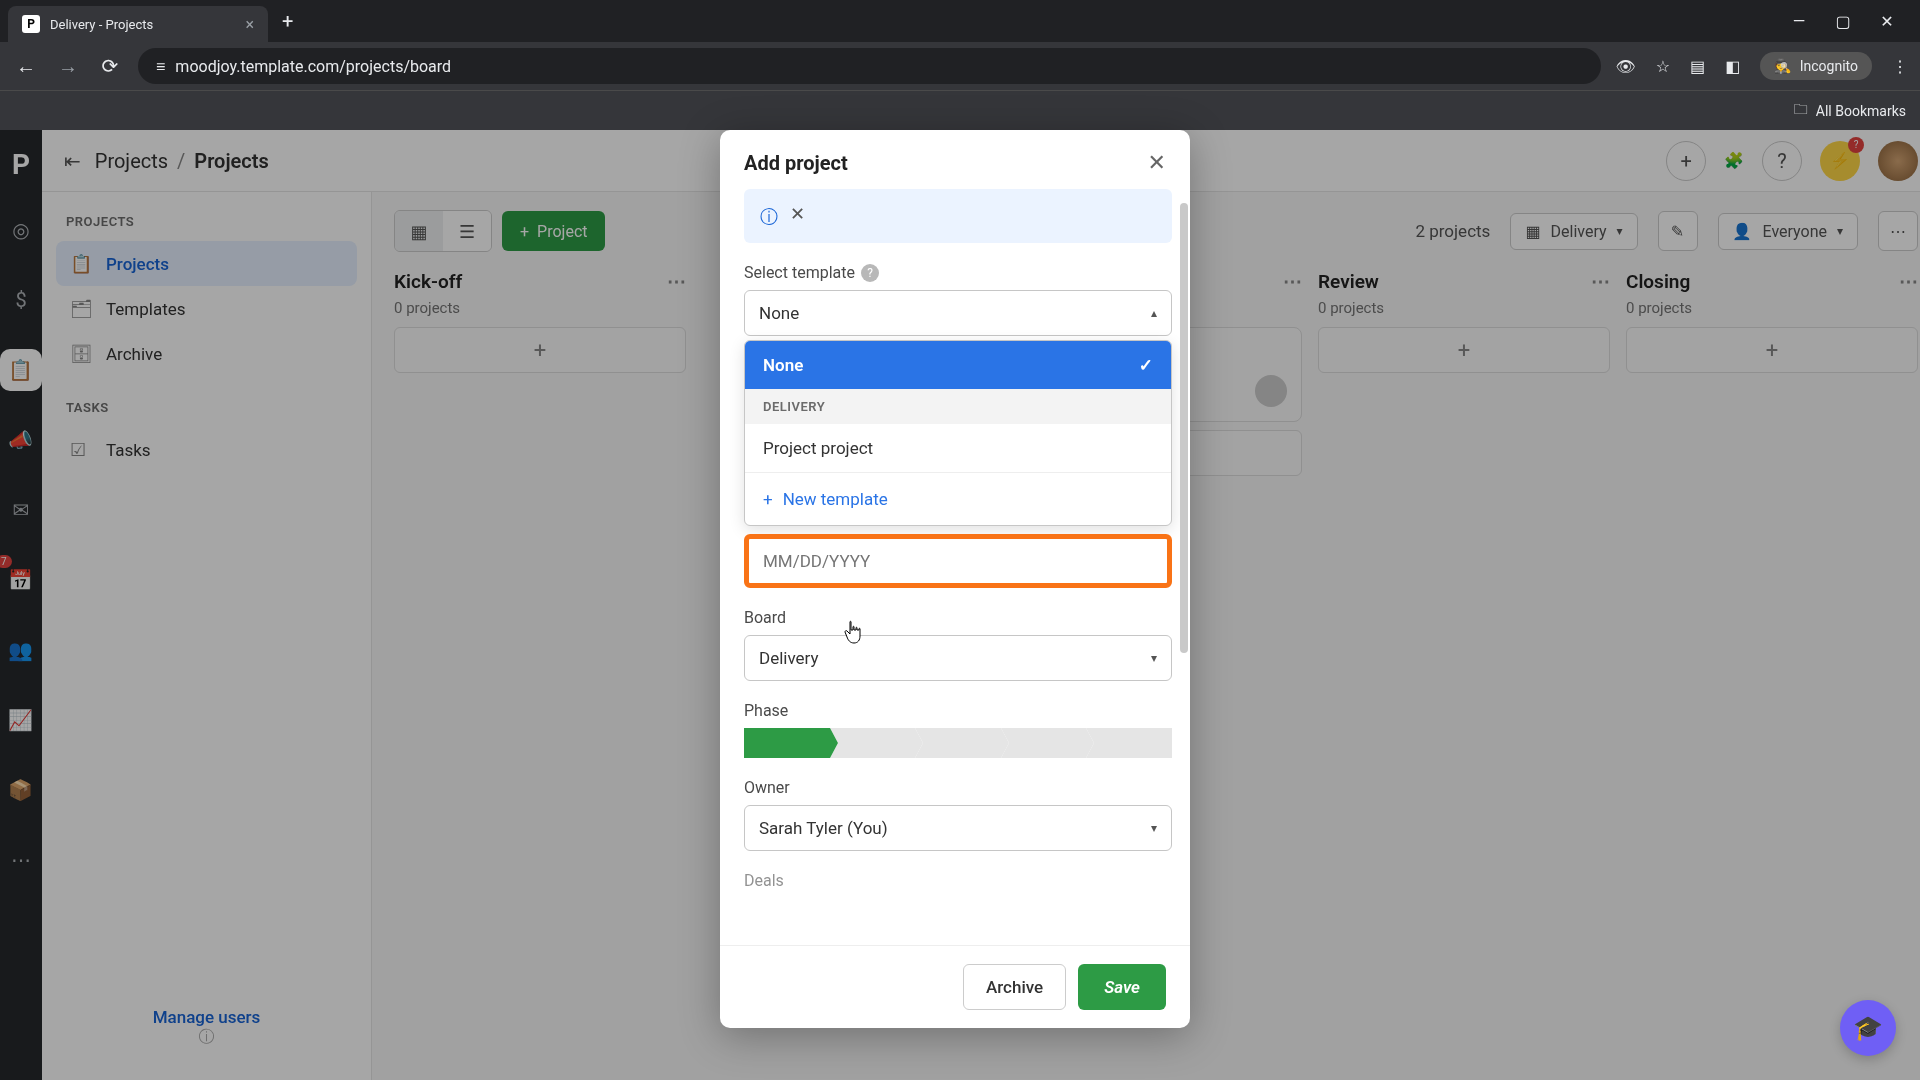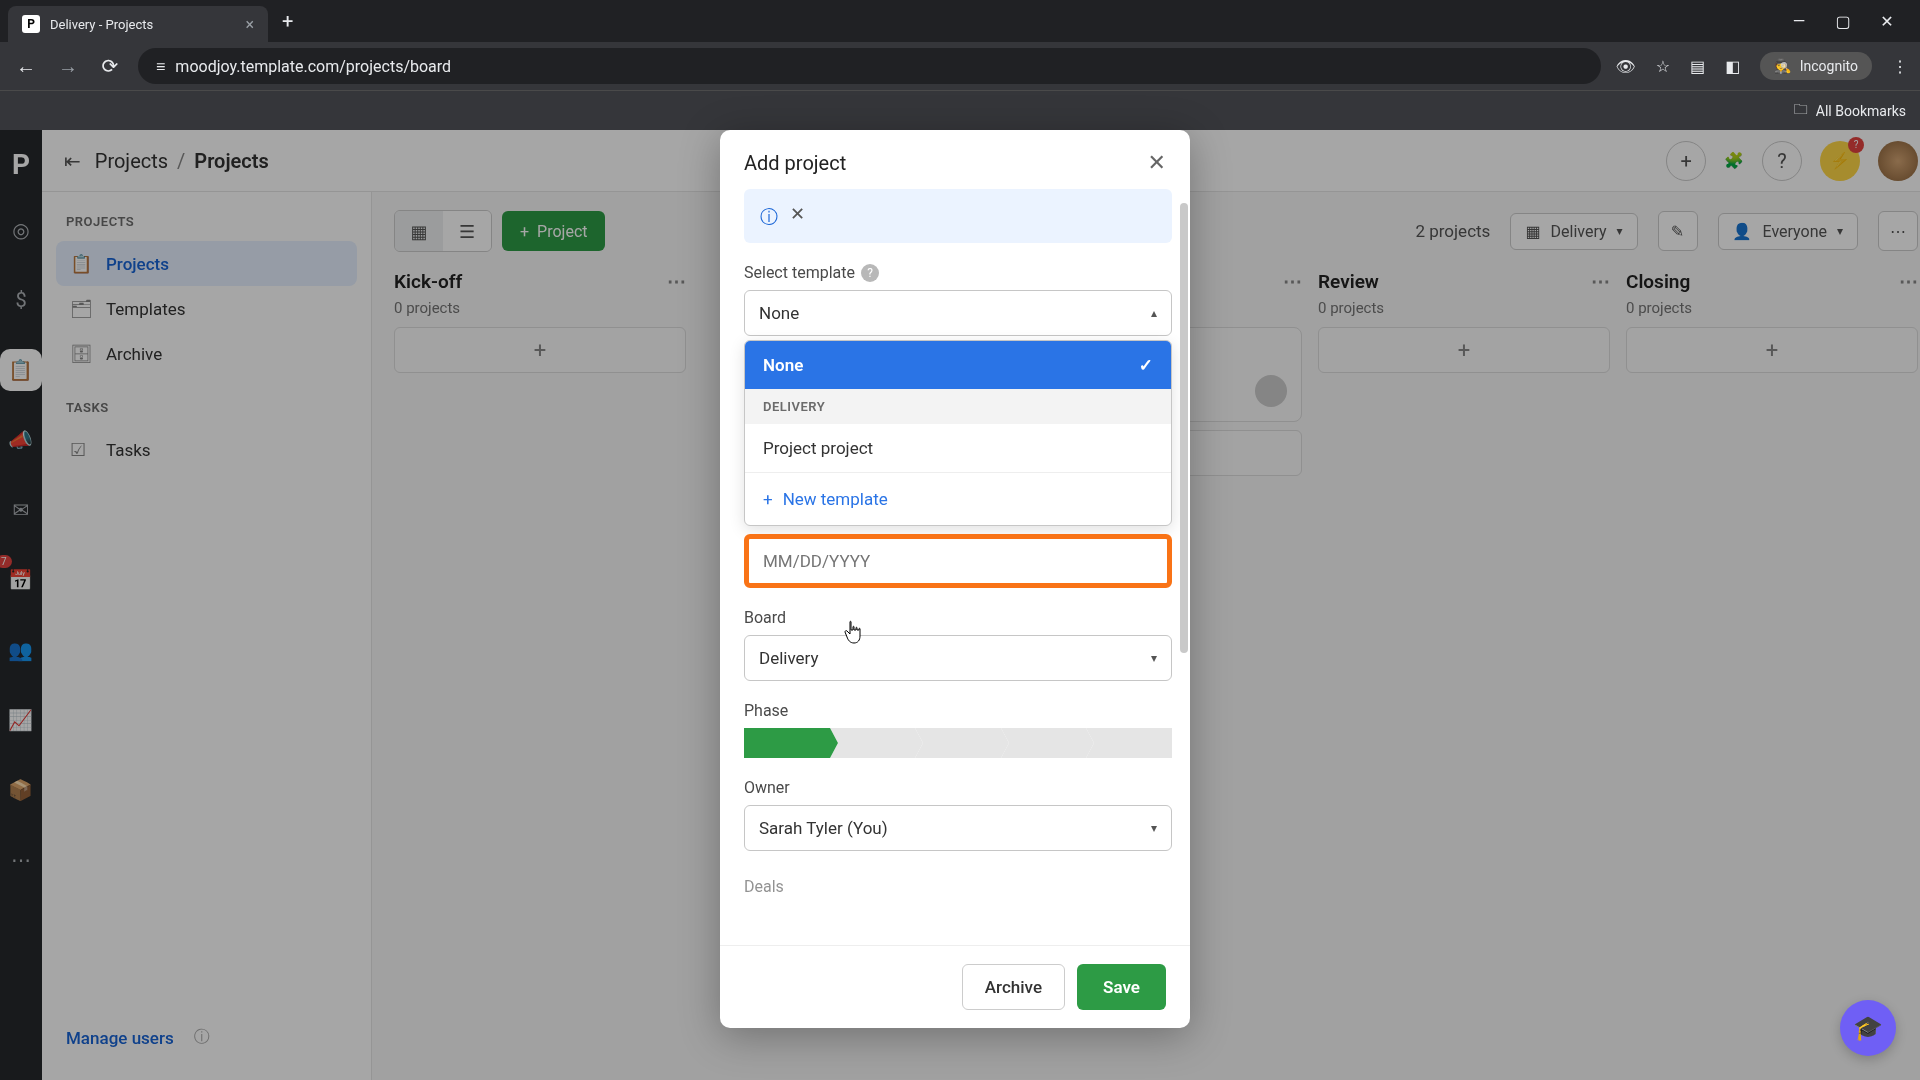--- a/index.html
+++ b/index.html
@@ -47,21 +47,21 @@
 .upgrade { width: 40px; height: 40px; border-radius: 50%; background: #ffd847; display: flex; align-items:center; justify-content:center; position: relative; }
 .upgrade::after { content:"?"; position:absolute; top:-4px; right:-4px; background:#e3433f; color:#fff; font-size:10px; border-radius:50%; width:16px; height:16px; display:flex; align-items:center; justify-content:center; }
 
 .body-row { flex: 1; display: flex; }
 .sidebar { width: 330px; background: #fff; border-right: 1px solid #e5e5e5; padding: 22px 14px; display: flex; flex-direction: column; }
 .side-heading { font-size: 13px; color: #6d6d6d; font-weight: 600; letter-spacing: 0.5px; margin: 0 10px 12px; }
 .side-item { display: flex; align-items: center; gap: 14px; padding: 12px 14px; border-radius: 8px; color: #333; font-size: 17px; }
 .side-item.active { background: #e6f0ff; color: #1864d6; font-weight: 500; }
 .side-item .icon { width: 22px; color: #888; font-size: 18px; }
 .side-item.active .icon { color: #1864d6; }
-.sidebar-footer { margin-top: auto; display: flex; align-items: center; gap: 20px; padding: 10px; }
+.sidebar-footer { margin-top: auto; display: flex; align-items: center; gap: 0; padding: 10px; flex-direction: column; }
 .sidebar-footer a { color: #1864d6; font-size: 17px; font-weight: 500; text-decoration: none; }
 
 .board-area { flex: 1; padding: 18px 22px; overflow: hidden; }
 .board-toolbar { display: flex; align-items: center; gap: 10px; margin-bottom: 18px; }
 .view-toggle { display: flex; border: 1px solid #ccc; border-radius: 6px; overflow: hidden; }
 .view-toggle button { width: 48px; height: 40px; background: #fff; border: none; color: #555; font-size: 18px; }
 .view-toggle button.active { background: #eef0f1; }
 .new-project-btn { background: #2d9b45; color: #fff; border: none; border-radius: 6px; height: 40px; padding: 0 18px; font-size: 16px; display: flex; align-items: center; gap: 8px; }
 .toolbar-right { margin-left: auto; display: flex; align-items: center; gap: 20px; color: #555; }
 .select-pill { display: flex; align-items: center; gap: 10px; border: 1px solid #ccc; border-radius: 6px; padding: 8px 14px; background: #fff; font-size: 16px; }
@@ -72,21 +72,21 @@
 .col-head { display: flex; align-items: center; justify-content: space-between; font-size: 19px; font-weight: 600; color: #222; margin-bottom: 6px; }
 .col-sub { font-size: 15px; color: #757575; margin-bottom: 10px; }
 .col-add { height: 46px; border: 1px solid #ddd; border-radius: 6px; display: flex; align-items: center; justify-content: center; color: #888; font-size: 22px; background: #fafafa; }
 .card-ghost { border: 1px solid #ddd; border-radius: 8px; padding: 14px; background: #fafafa; margin-bottom: 8px; }
 .card-ghost .title { font-size: 16px; color: #333; margin-bottom: 14px; }
 .card-ghost .avatar-small { width: 32px; height: 32px; border-radius: 50%; background: #ccc; margin-left: auto; }
 
 
 .modal { position: absolute; top: 0; left: 720px; width: 470px; background: #fff; border-radius: 10px; box-shadow: 0 8px 40px rgba(0,0,0,0.3); z-index: 10; display: flex; flex-direction: column; height: 898px; }
 .modal-header { display: flex; align-items: center; justify-content: space-between; padding: 20px 24px 14px; }
-.modal-header h2 { font-size: 20px; font-weight: 400; color: #222; }
+.modal-header h2 { font-size: 20px; font-weight: 700; color: #222; }
 .modal-close { font-size: 22px; color: #666; cursor: pointer; }
 .modal-body { flex: 1; overflow-y: auto; padding: 0 18px 12px 24px; position: relative; }
 .modal-scrollbar { position: absolute; right: 2px; top: 14px; width: 8px; height: 450px; background: #c9c9c9; border-radius: 4px; }
 
 .info-banner { background: #ebf3ff; border-radius: 6px; padding: 14px 16px; display: flex; gap: 12px; align-items: flex-start; margin-bottom: 20px; }
 .info-banner .info-icon { color: #1864d6; font-size: 18px; margin-top: 2px; }
 .info-banner .text { flex: 1; font-size: 16px; color: #222; line-height: 1.4; }
 .info-banner .text b { font-weight: 600; }
 .info-banner .text a { color: #1864d6; font-weight: 600; text-decoration: none; }
 .info-banner .dismiss { color: #555; font-size: 18px; cursor: pointer; }
@@ -106,21 +106,21 @@
 
 .phase-bar { display: flex; height: 30px; margin-bottom: 20px; }
 .phase-seg { flex: 1; background: #e5e5e5; position: relative; }
 .phase-seg.active { background: #2d9b45; }
 .phase-seg:not(:last-child)::after { content: ""; position: absolute; right: -8px; top: 0; border-top: 15px solid transparent; border-bottom: 15px solid transparent; border-left: 8px solid #e5e5e5; z-index: 1; }
 .phase-seg.active:not(:last-child)::after { border-left-color: #2d9b45; }
 .phase-seg:not(:first-child)::before { content: ""; position: absolute; left: 0; top: 0; border-top: 15px solid transparent; border-bottom: 15px solid transparent; border-left: 8px solid #fff; }
 
 .modal-footer { display: flex; justify-content: flex-end; gap: 12px; padding: 18px 24px; border-top: 1px solid #eee; }
 .btn-cancel { background: #fff; border: 1px solid #ccc; border-radius: 6px; padding: 12px 22px; font-size: 17px; color: #333; font-weight: 500; }
-.btn-save { background: #2d9b45; border: none; border-radius: 6px; padding: 12px 26px; font-size: 17px; color: #fff; font-weight: 600; }
+.btn-save { background: #2d9b45; border: none; border-radius: 6px; padding: 12px 26px; font-size: 17px; color: #fff; font-weight: 600; font-style: italic; }
 
 .fab { position: absolute; bottom: 24px; right: 24px; width: 56px; height: 56px; border-radius: 50%; background: #6f5ff5; display: flex; align-items: center; justify-content: center; color: #fff; font-size: 24px; z-index: 8; box-shadow: 0 4px 12px rgba(0,0,0,0.2); }
 
 .cursor { position: absolute; z-index: 50; width: 20px; height: 26px; }
 svg { display: block; }
 </style>
 </head>
 <body>
 
 <div class="browser-chrome">
@@ -346,21 +346,21 @@
       <div class="field-label">Phase</div>
       <div class="phase-bar">
         <div class="phase-seg active"></div>
         <div class="phase-seg"></div>
         <div class="phase-seg"></div>
         <div class="phase-seg"></div>
         <div class="phase-seg"></div>
       </div>
 
       <div class="field-label">Owner</div>
-      <div class="select-box" style="margin-bottom:26px">
+      <div class="select-box" style="margin-bottom:20px">
         <span>Sarah Tyler (You)</span>
         <span class="caret">▾</span>
       </div>
 
       <div class="field-label" style="opacity:0.6">Deals</div>
     </div>
     <div class="modal-footer">
       <button class="btn-cancel">Archive</button>
       <button class="btn-save">Save</button>
     </div>

